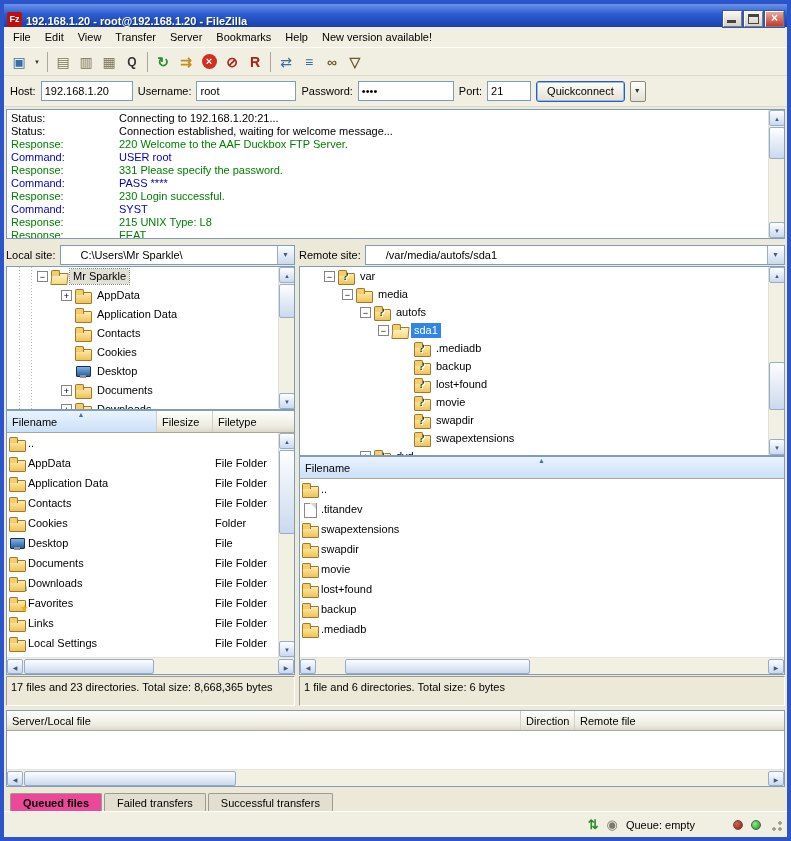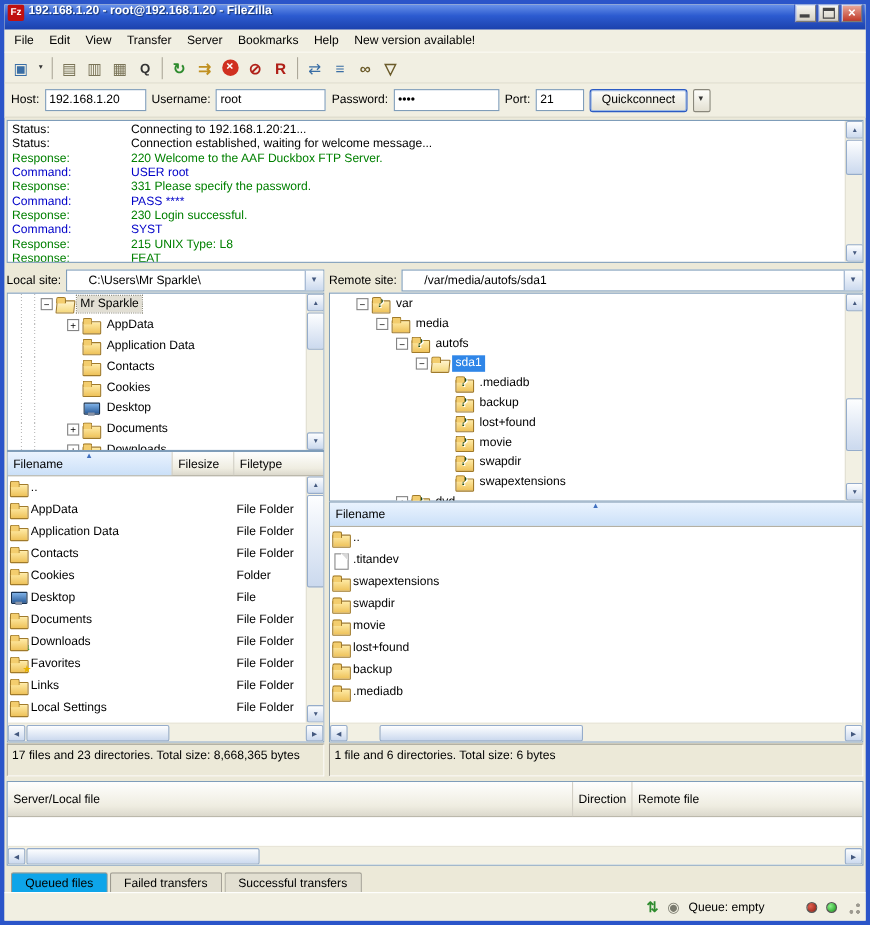--- a/index.html
+++ b/index.html
@@ -1,19 +1,19 @@
 <!DOCTYPE html>
 <html><head>
 <meta charset="utf-8">
 <style>
 *{margin:0;padding:0;box-sizing:border-box}
 body{width:791px;height:841px;overflow:hidden;font-family:"Liberation Sans",sans-serif;font-size:11px;color:#000;background:#fff}
 .window{width:791px;height:841px;border:4px solid #2B55C9;background:#ECE9D8;display:flex;flex-direction:column;overflow:hidden}
 
-.titlebar{height:23px;flex:none;background:linear-gradient(180deg,#6A93EA 0%,#2C5BD0 45%,#1B41AC 100%);display:flex;align-items:flex-start;padding:0 3px;gap:4px}
+.titlebar{height:23px;flex:none;background:linear-gradient(180deg,#6A93EA 0%,#2C5BD0 45%,#1B41AC 100%);display:flex;align-items:flex-end;padding:0 3px;gap:4px}
 .app-icon{width:15px;height:15px;background:#BF1010;color:#fff;font-weight:bold;font-size:9px;line-height:15px;text-align:center;border-radius:2px;flex:none}
 .title-text{color:#fff;font-weight:bold;flex:1;white-space:nowrap;overflow:hidden;text-shadow:1px 1px 1px #12306E}
 .win-btns{display:flex;gap:2px;flex:none}
 .wbtn{width:19px;height:16px;background:linear-gradient(#F7F6F1,#D5D1C4);border:1px solid #fff;border-right-color:#7F7B70;border-bottom-color:#7F7B70;outline:1px solid #3855B5;position:relative;cursor:default}
 .wbtn.close{background:linear-gradient(#E8A89A,#C23A28);}
 .wbtn.close::before{content:'×';position:absolute;left:0;right:0;top:-1px;text-align:center;color:#fff;font-weight:bold;font-size:12px}
 .g-min{position:absolute;left:3px;bottom:3px;width:9px;height:3px;background:#444}
 .g-max{position:absolute;left:3px;top:2px;width:11px;height:10px;border:1px solid #444;border-top-width:3px}
 
 .menubar{height:21px;flex:none;background:#F1EFE2;border-bottom:1px solid #FDFCF7;display:flex;align-items:center;padding-left:2px}
@@ -99,25 +99,25 @@
 .c-name{overflow:hidden}
 .local .c-name{width:129px}
 .local .c-size{width:56px;text-align:right;padding-right:8px}
 .local .c-type{flex:1;padding-left:2px}
 .remote .c-name{flex:1}
 
 .status-line{height:30px;flex:none;margin-top:1px;border:1px solid;border-color:#9D9A90 #FFF #FFF #9D9A90;background:#ECE9D8;line-height:20px;padding-left:4px;white-space:nowrap;overflow:hidden}
 
 .qsplit{height:4px;flex:none}
 .queuepane{height:77px;flex:none;margin:0 2px;border:1px solid #7F9DB9;background:#fff;display:flex;flex-direction:column;overflow:hidden}
-.qheader{height:32px;flex:none;display:flex;background:linear-gradient(#FEFEFD,#EFEDE1 70%,#DBD8CC);border-bottom:1px solid #ACA899}
+.qheader{height:20px;flex:none;display:flex;background:linear-gradient(#FEFEFD,#EFEDE1 70%,#DBD8CC);border-bottom:1px solid #ACA899}
 .qbody{flex:1;background:#fff}
 .tabs{height:24px;flex:none;display:flex;align-items:flex-end;padding-left:6px;gap:2px}
 .tab{padding:3px 12px 2px 12px;background:#E2DFD1;border:1px solid #9D9A90;border-bottom:none;border-radius:2px 2px 0 0;cursor:default}
-.tab.active{background:#0ea5e9;font-weight:normal}
+.tab.active{background:#ec4899;font-weight:bold}
 
 .statusbar{height:26px;flex:none;background:#F1EFE2;border-top:1px solid #fff;display:flex;align-items:center;padding:0 4px;gap:8px}
 .sb-spring{flex:1}
 .sbicon{font-size:13px;cursor:default}
 .sbicon.green{color:#2E8B2E;font-weight:bold}
 .sbicon.grey{color:#7A7A6E}
 .sb-queue{margin-right:30px}
 .led{width:10px;height:10px;border-radius:50%;border:1px solid #555;flex:none}
 .led.red{background:radial-gradient(circle at 35% 35%,#E06050,#8B1A10)}
 .led.green{background:radial-gradient(circle at 35% 35%,#8AF08A,#129212)}

